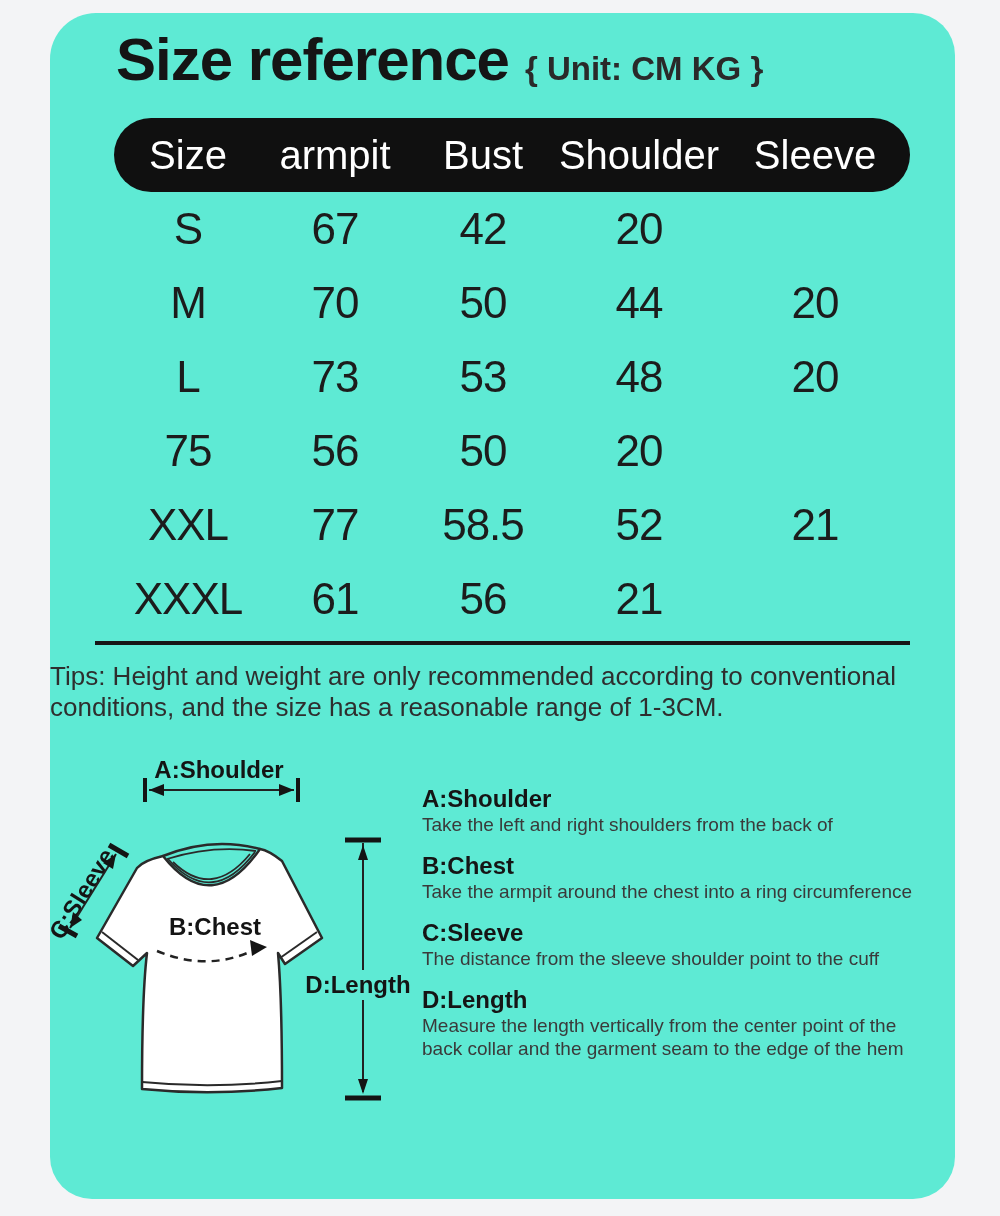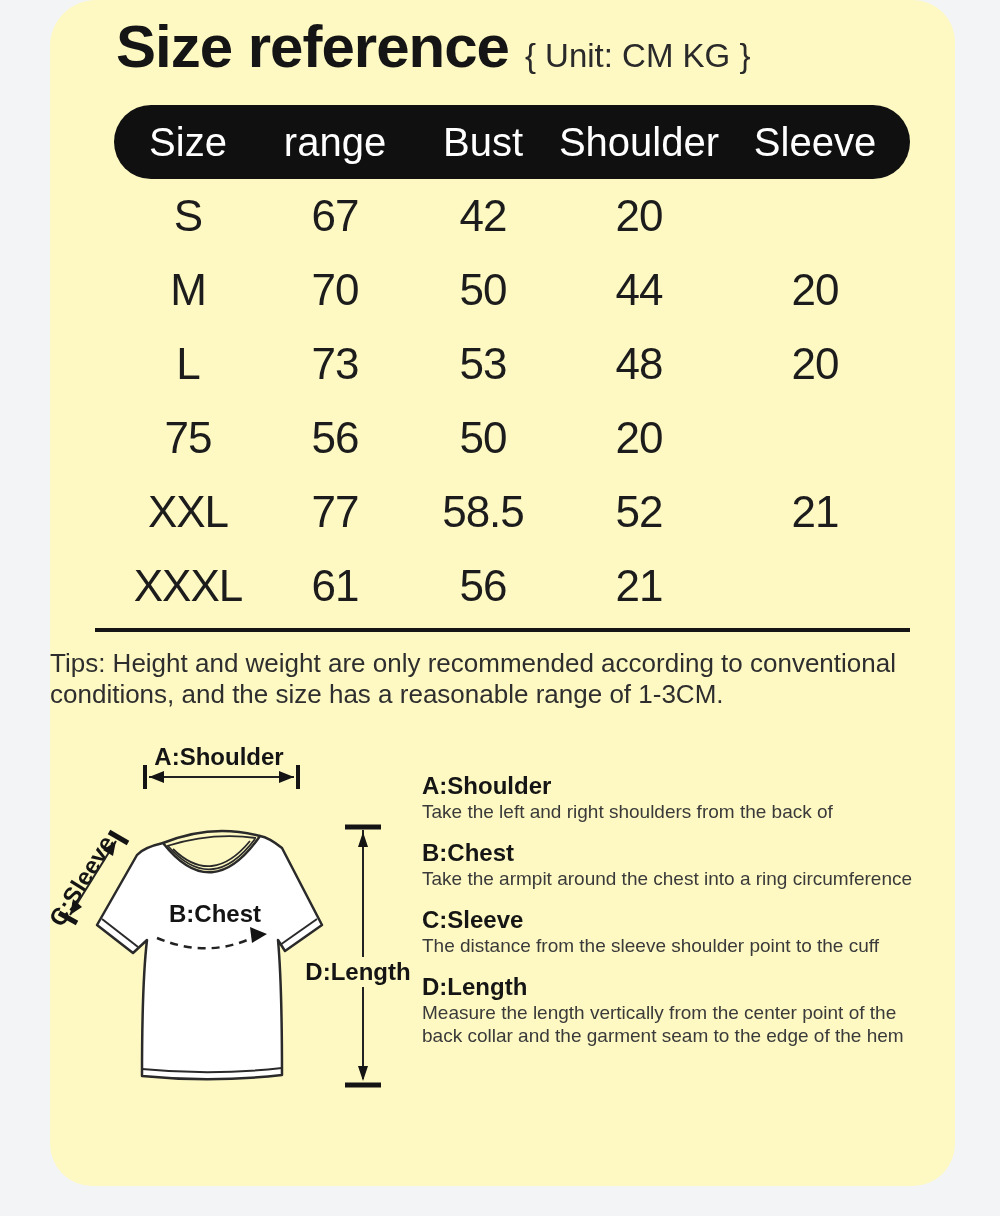--- a/index.html
+++ b/index.html
@@ -5,31 +5,31 @@
   * { box-sizing: border-box; }
   html,body { margin:0; padding:0; }
   body {
     width:1000px; height:1216px;
     background:#f3f4f6;
     font-family:"Liberation Sans", sans-serif;
     color:#111;
     position:relative;
   }
   .card {
-    position:absolute; left:50px; top:0;
+    position:absolute; left:50px; top:13px;
     width:905px; height:1186px;
-    background:#fef9c3;
+    background:#5eead4;
     border-radius:42px;
     border-top-left-radius:46px;
     overflow:hidden;
     padding-top:12px;
   }
   .title-row { padding-left:66px; display:flex; align-items:baseline; }
   .title { font-size:60px; font-weight:bold; letter-spacing:-1px; color:#151515; }
-  .unit  { font-size:33px; font-weight:400; color:#2a2a2a; margin-left:16px; }
+  .unit  { font-size:33px; font-weight:700; color:#2a2a2a; margin-left:16px; }
 
   .tbl-head {
     margin:24px 0 0 64px;
     width:796px; height:74px;
     background:#101010;
     border-radius:46px;
     display:grid;
     grid-template-columns:148px 146px 150px 162px 190px;
     align-items:center;
     color:#fff; font-size:40px;
@@ -63,21 +63,21 @@
 
 <div class="card">
 
   <div class="title-row">
     <span class="title">Size reference</span>
     <span class="unit">{ Unit: CM KG }</span>
   </div>
 
   <div class="tbl-head">
     <div class="cell">Size</div>
-    <div class="cell">range</div>
+    <div class="cell">armpit</div>
     <div class="cell">Bust</div>
     <div class="cell">Shoulder</div>
     <div class="cell">Sleeve</div>
   </div>
 
   <div class="tbl-body">
     <div class="tbl-row">
       <div class="cell">S</div>
       <div class="cell">67</div>
       <div class="cell">42</div>

